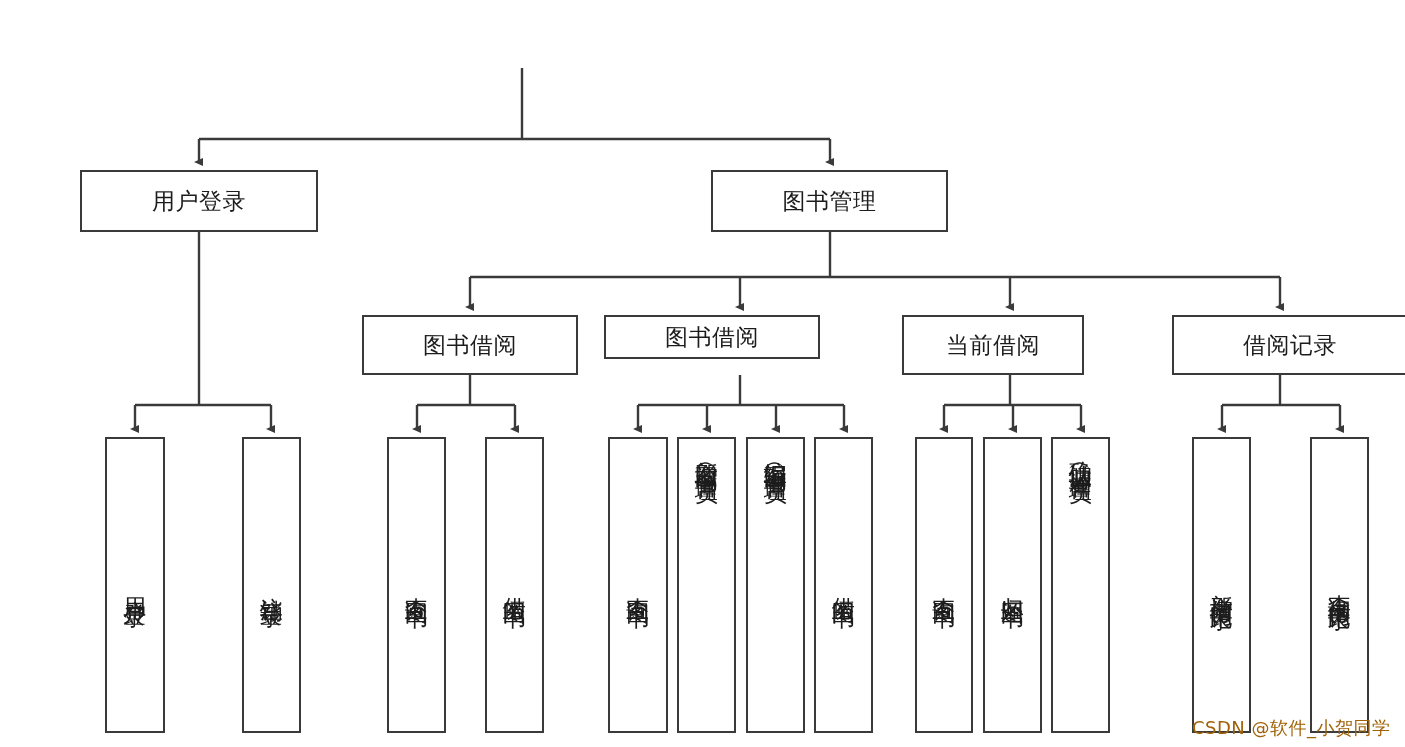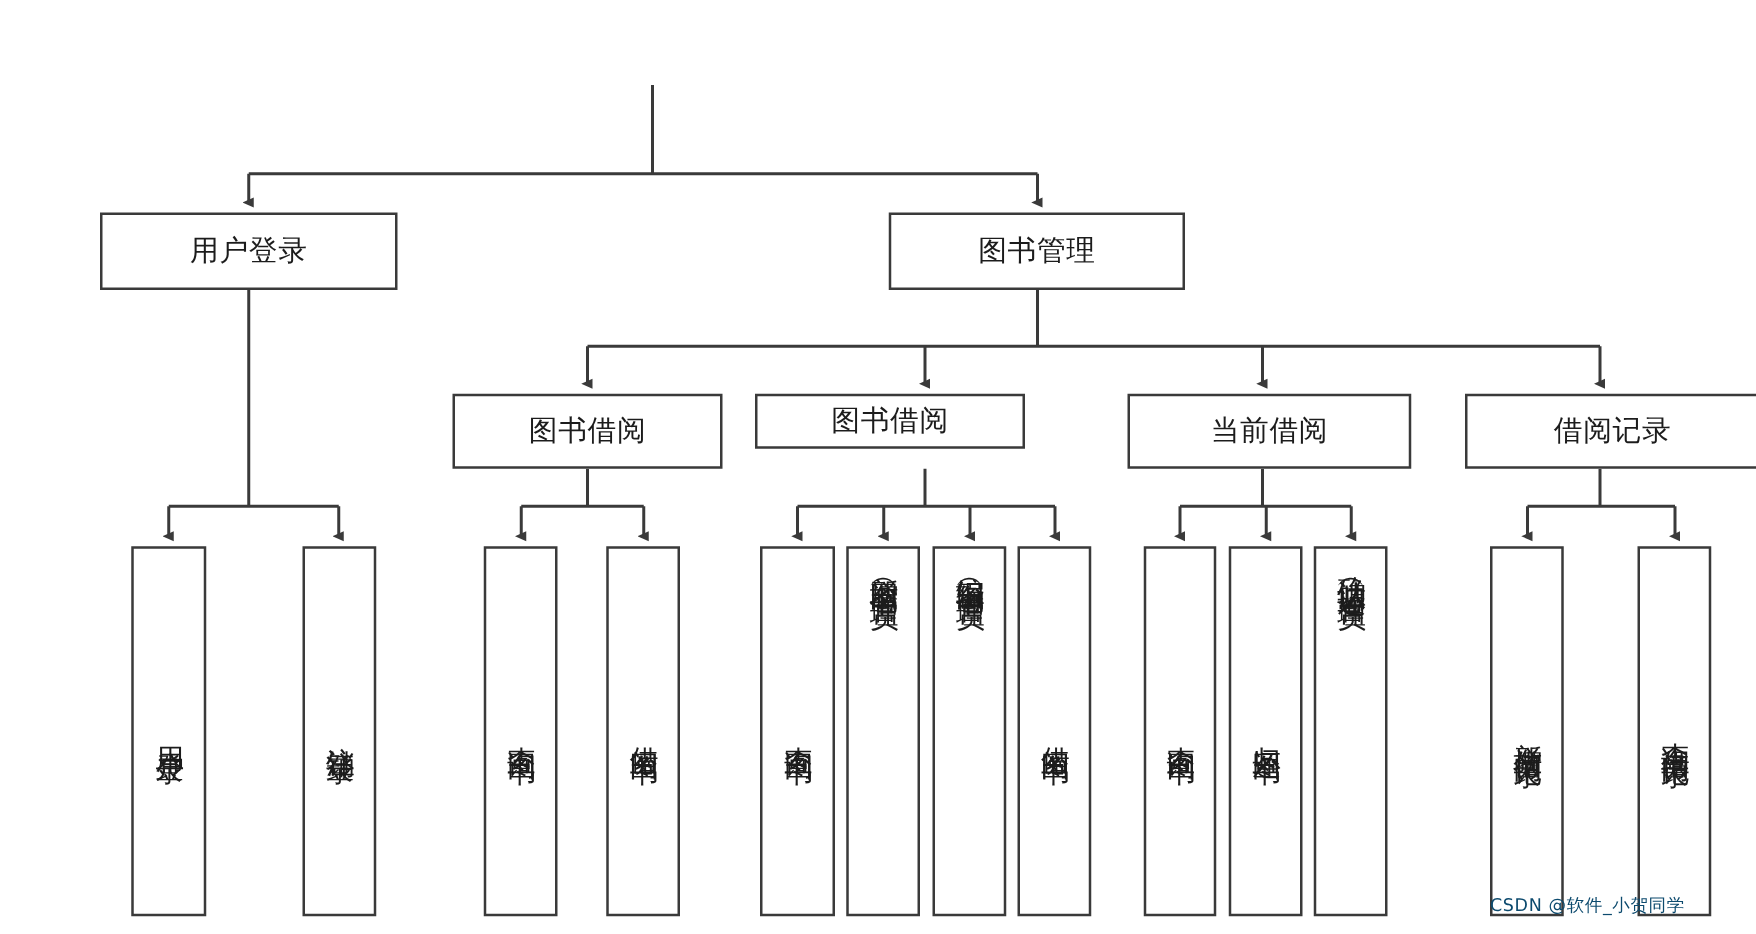--- a/index.html
+++ b/index.html
@@ -46,22 +46,22 @@
     text-orientation: upright;
     font-size: 23px;
     letter-spacing: 3px;
     padding: 4px 0;
   }
   .node.v.toptext {
     justify-content: flex-start;
   }
   .watermark {
     position: absolute;
-    font-size: 14px;
-    color: #0c4a6e;
+    font-size: 18px;
+    color: #a16207;
     white-space: nowrap;
     letter-spacing: 0.5px;
   }
 </style>
 </head>
 <body>
 
 <div id="canvas">
 
   <svg class="connectors" viewBox="0 0 1405 747" xmlns="http://www.w3.org/2000/svg">
@@ -123,21 +123,21 @@
         <span>图书管理</span>
       </div>
     </div>
   <div id="level3-layer">
       <div class="node h" style="left: 362px; top: 315px; width: 216px; height: 60px;">
         <span>图书借阅</span>
       </div>
       <div class="node h" style="left: 604px; top: 315px; width: 216px; height: 44px;">
         <span>图书借阅</span>
       </div>
-      <div class="node h" style="left: 902px; top: 315px; width: 227px; height: 60px;">
+      <div class="node h" style="left: 902px; top: 315px; width: 182px; height: 60px;">
         <span>当前借阅</span>
       </div>
       <div class="node h" style="left: 1172px; top: 315px; width: 236px; height: 60px;">
         <span>借阅记录</span>
       </div>
     </div>
   <div id="leaves-layer">
       <div class="node v" style="left: 105px; top: 437px; width: 60px; height: 296px;">
         <span>用户登录</span>
       </div>

